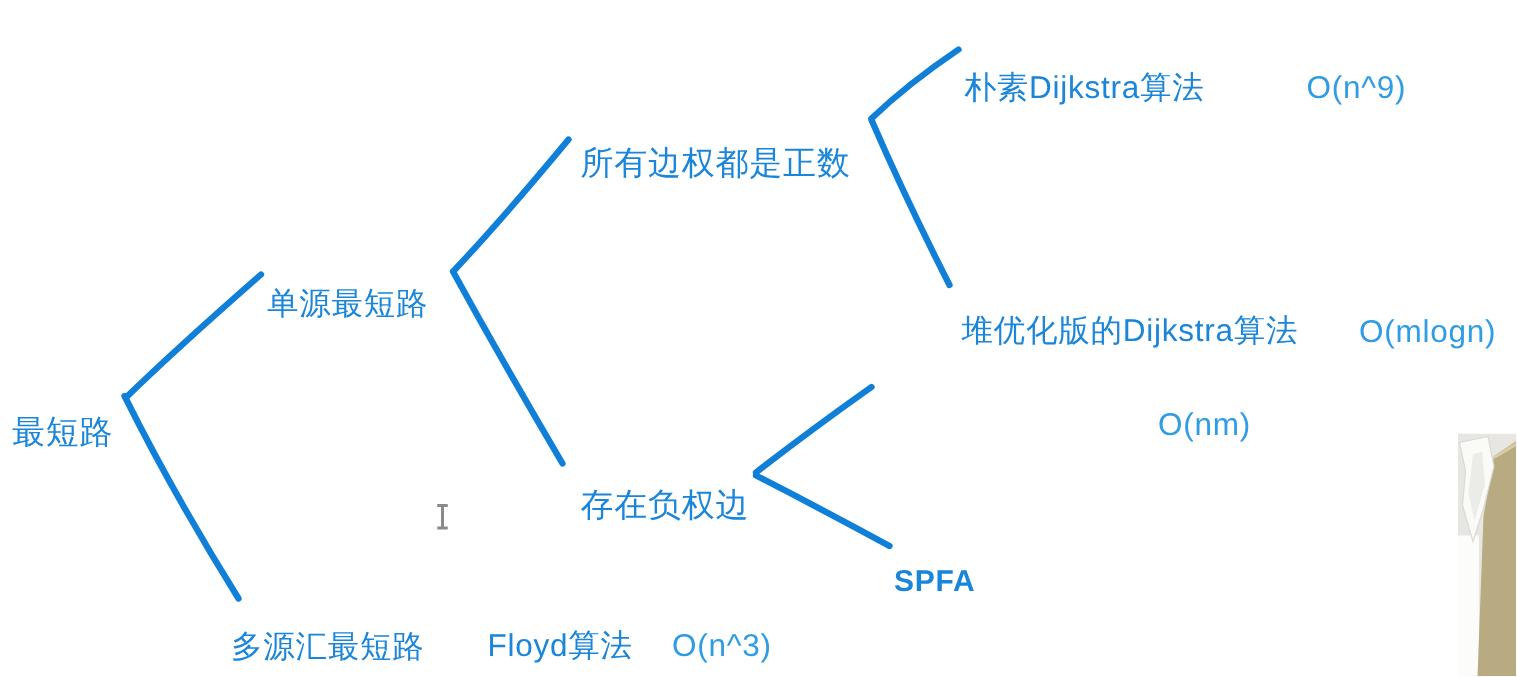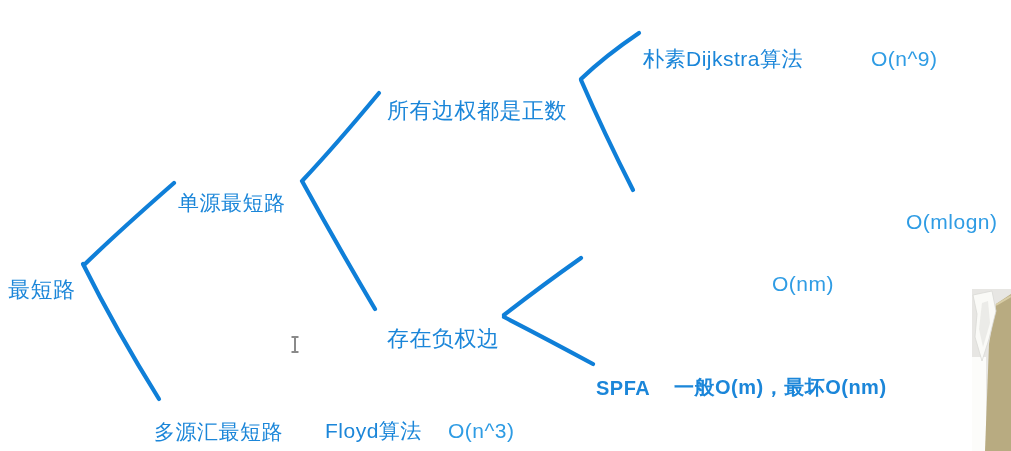--- a/index.html
+++ b/index.html
@@ -21,21 +21,21 @@
   .edges { left: 0; top: 0; }
   .label {
     position: absolute;
     white-space: nowrap;
     line-height: 1.15;
     color: var(--ink);
     letter-spacing: 0.5px;
     margin-top: 25px;
   }
   .label.light { color: var(--ink_light); }
-  .fs22 { font-size: 22px; }
+  .fs22 { font-size: 22px; font-family: Liberation Mono, monospace; }
   .fs21 { font-size: 21px; }
   .fs20 { font-size: 20px; font-weight: bold; }
 </style>
 </head>
 <body>
 
 <div class="canvas">
 
   <svg class="edges" width="1011" height="451" viewBox="0 0 1011 451" fill="none">
     <path d="M84 265 Q118 232 174 183" style="stroke:var(--stroke)" stroke-width="4.2" stroke-linecap="round"></path>
@@ -56,26 +56,26 @@
   <span class="label fs21" style="left:325px;top:394px">Floyd算法</span>
   <span class="label fs21 light" style="left:448px;top:394px">O(n^3)</span>
 
   <span class="label fs22" style="left:387px;top:73px">所有边权都是正数</span>
 
   <span class="label fs22" style="left:387px;top:301px">存在负权边</span>
 
   <span class="label fs21" style="left:643px;top:22px">朴素Dijkstra算法</span>
   <span class="label fs21 light" style="left:871px;top:22px">O(n^9)</span>
 
+  <span class="label fs21" style="left:641px;top:184px">堆优化版的Dijkstra算法</span>
   <span class="label fs21 light" style="left:906px;top:185px">O(mlogn)</span>
 
   <span class="label fs21 light" style="left:772px;top:247px">O(nm)</span>
 
   <span class="label fs20" style="left:596px;top:352px">SPFA</span>
-  <span class="label fs20" style="left:674px;top:351px">一般O(m)，最坏O(nm)</span>
 
   <svg class="photo" style="left:972px;top:289px" width="39" height="162" viewBox="0 0 39 162">
     <rect x="0" y="0" width="39" height="162" style="fill:var(--photo_bg)"></rect>
     <rect x="0" y="68" width="14" height="94" style="fill:var(--photo_white)"></rect>
     <polygon points="39,5 24,15 17,55 13,162 39,162" style="fill:var(--desk)"></polygon>
     <line x1="24" y1="16" x2="39" y2="7" style="stroke:var(--desk_edge)" stroke-width="2"></line>
     <polygon points="1,6 20,2 24,22 17,50 10,72 3,48 5,25" style="fill:var(--paper);stroke:var(--paper_shadow)" stroke-width="0.8"></polygon>
     <polygon points="10,14 16,12 18,34 11,58 7,40" style="fill:var(--paper_shadow)" opacity="0.45"></polygon>
   </svg>
 

